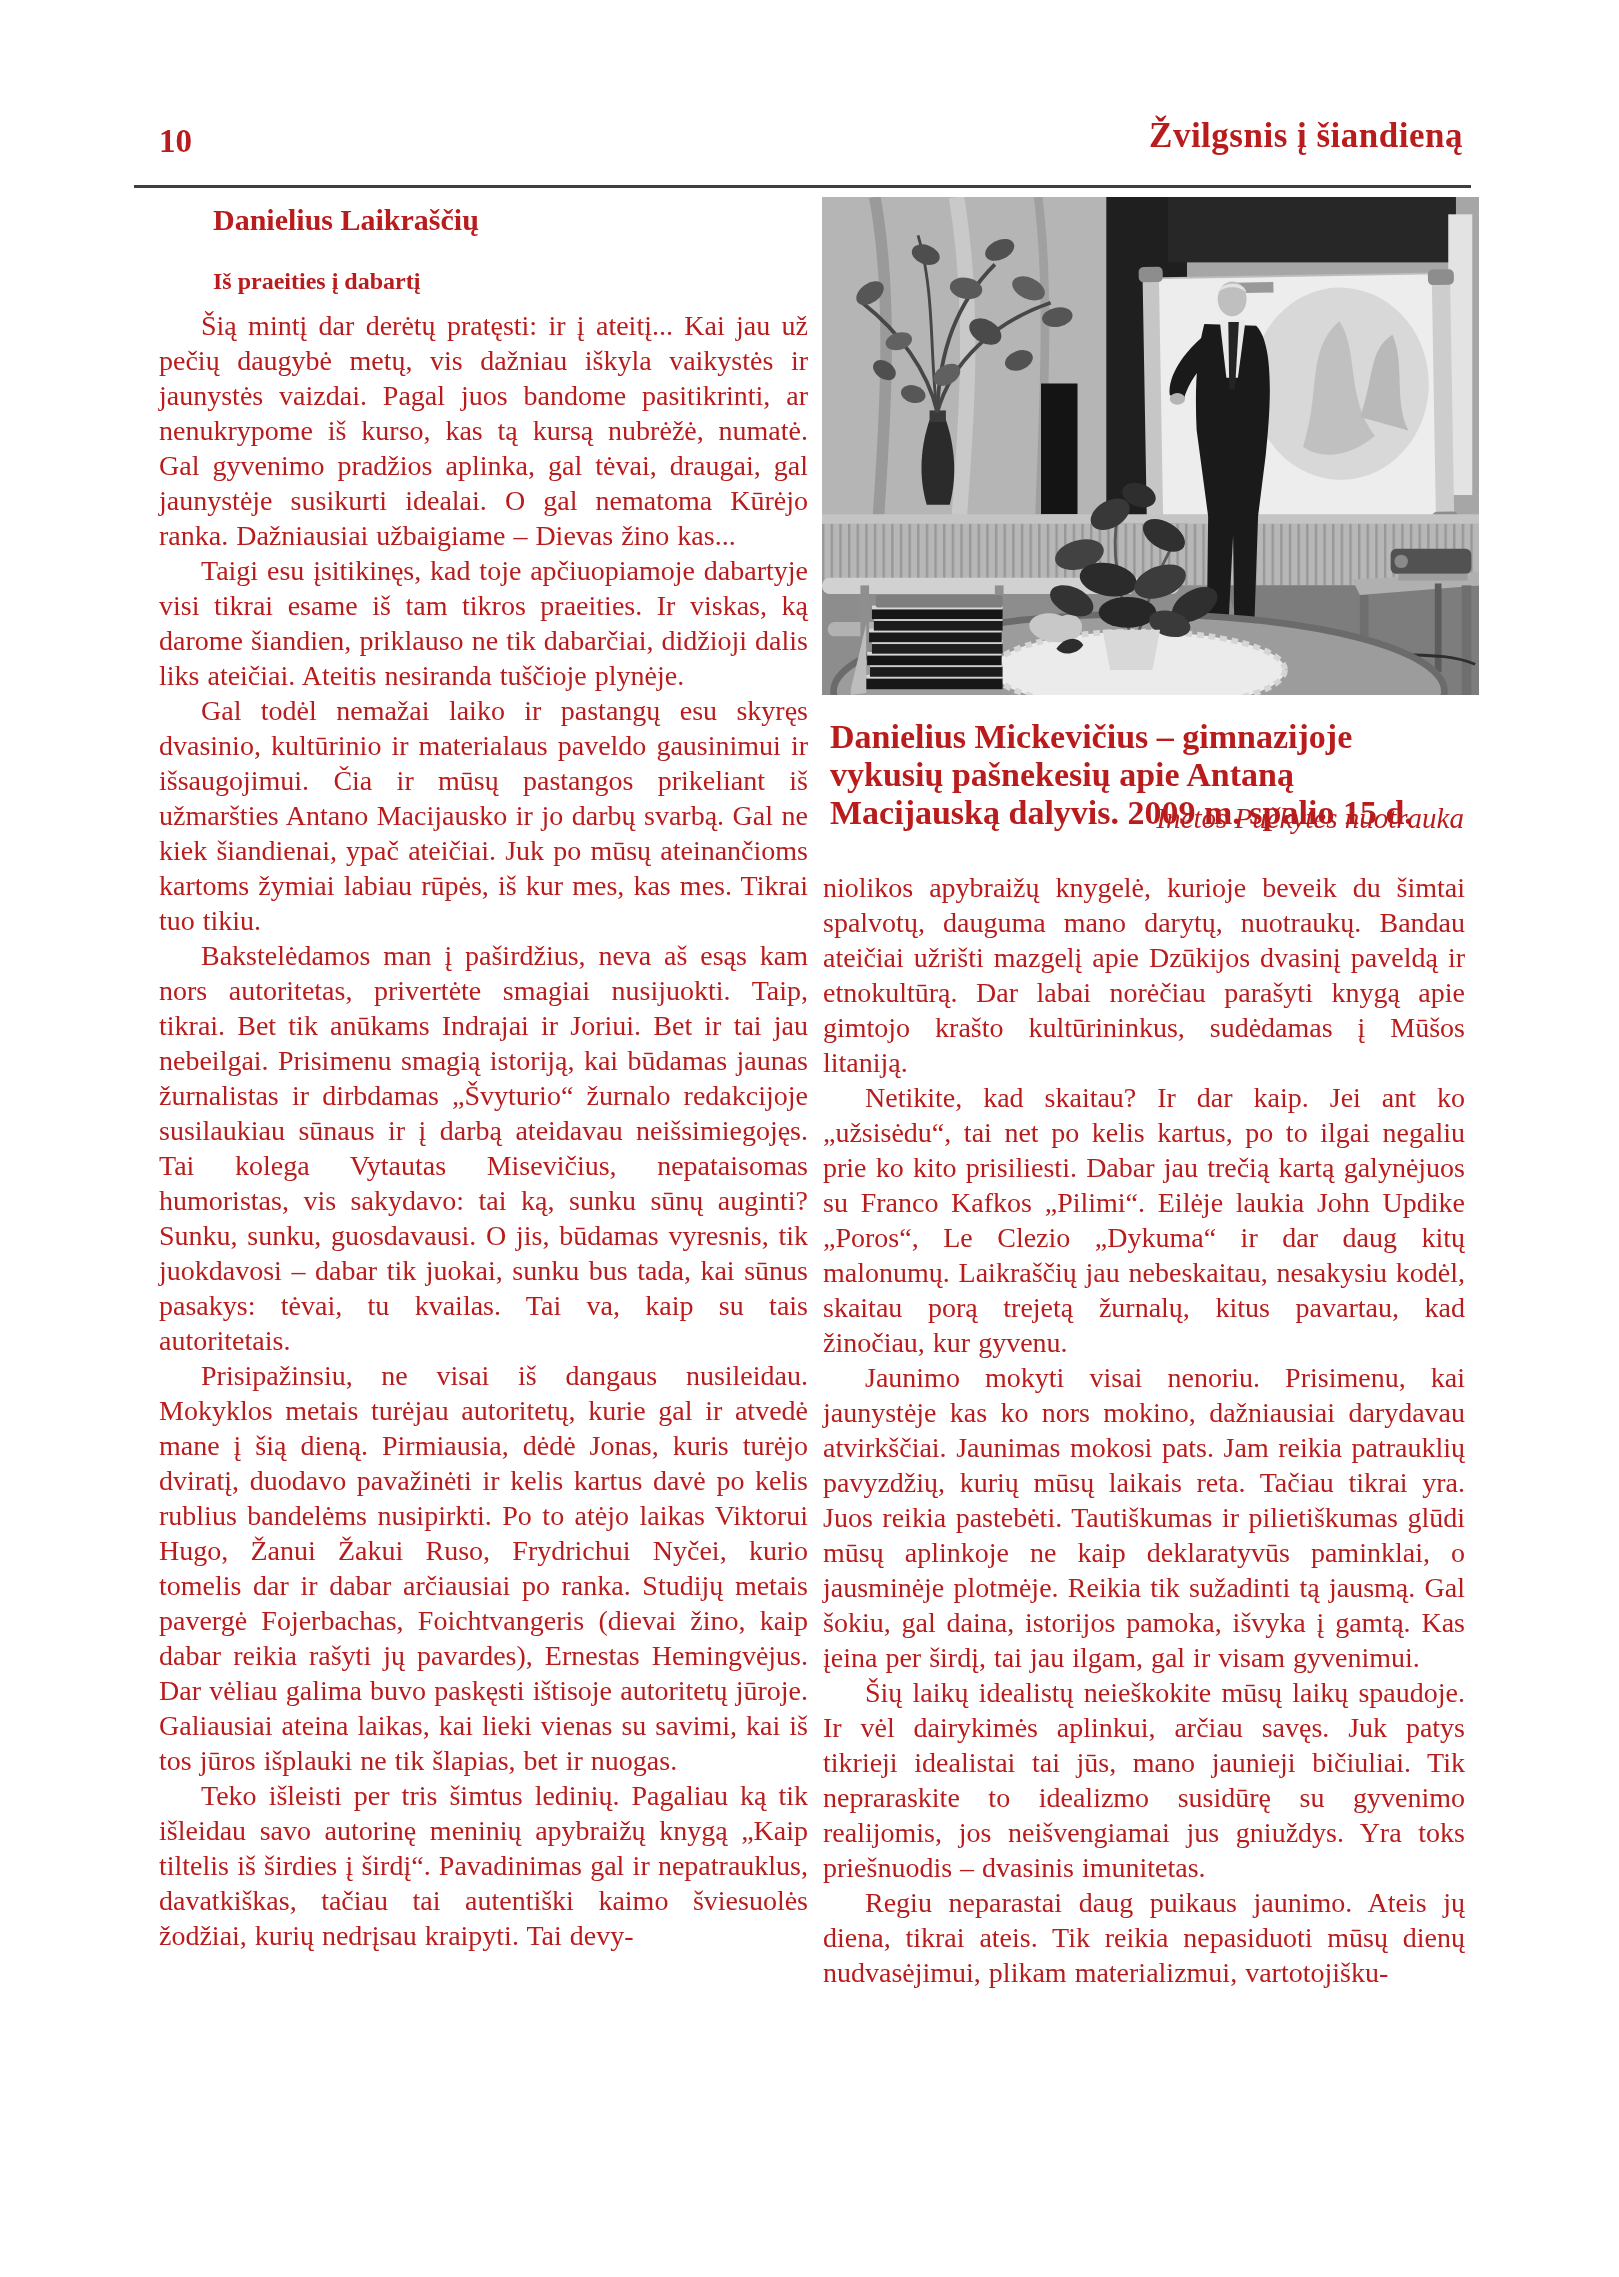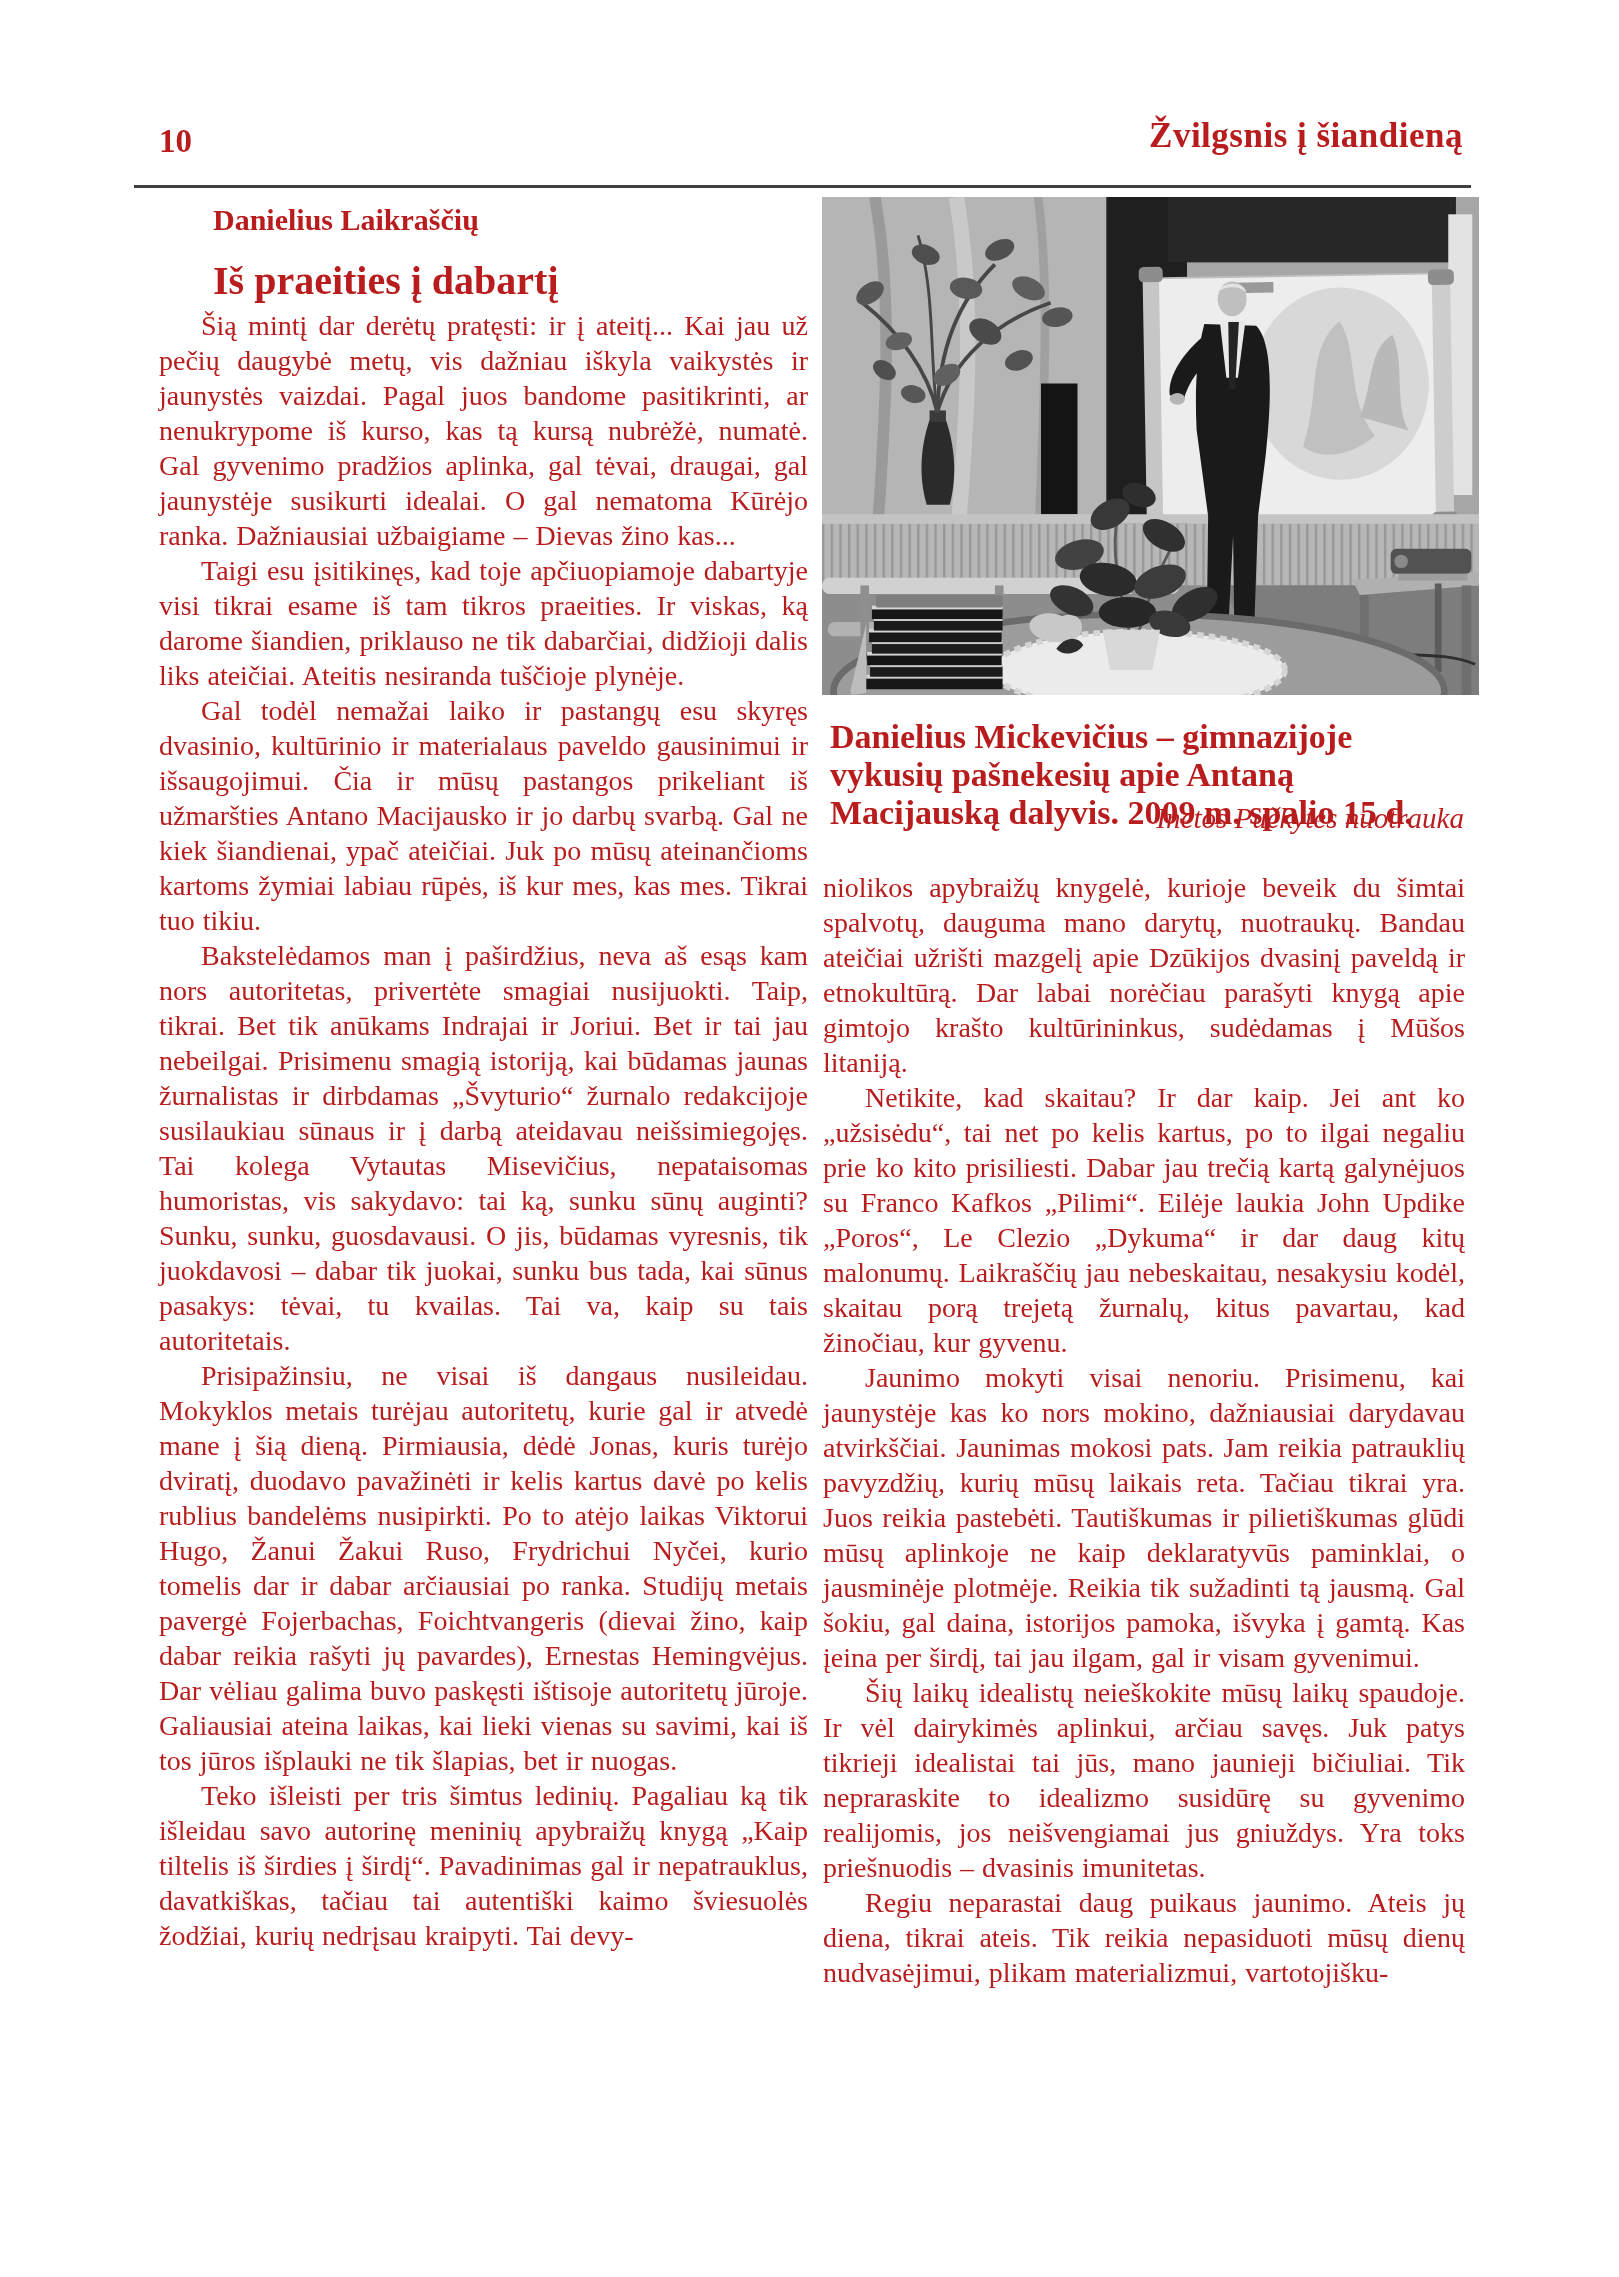--- a/index.html
+++ b/index.html
@@ -23,21 +23,21 @@
   .header-rule{
     position:absolute;left:134px;top:185px;
     width:1337px;height:2.9px;background:#3f3f3f;
   }
   .author{
     position:absolute;left:213px;top:201px;width:596px;
     font-size:30px;font-weight:bold;line-height:38px;
   }
   .article-title{
     position:absolute;left:213px;top:262px;width:596px;
-    font-size:40px;font-weight:bold;line-height:38px;
+    font-size:24px;font-weight:bold;line-height:38px;
   }
   .col-left{
     position:absolute;left:159px;top:308px;width:649px;
   }
   .col-right-text{
     position:absolute;left:823px;top:870px;width:642px;
   }
   .body-text p{
     margin:0;
     font-size:28px;line-height:35px;

